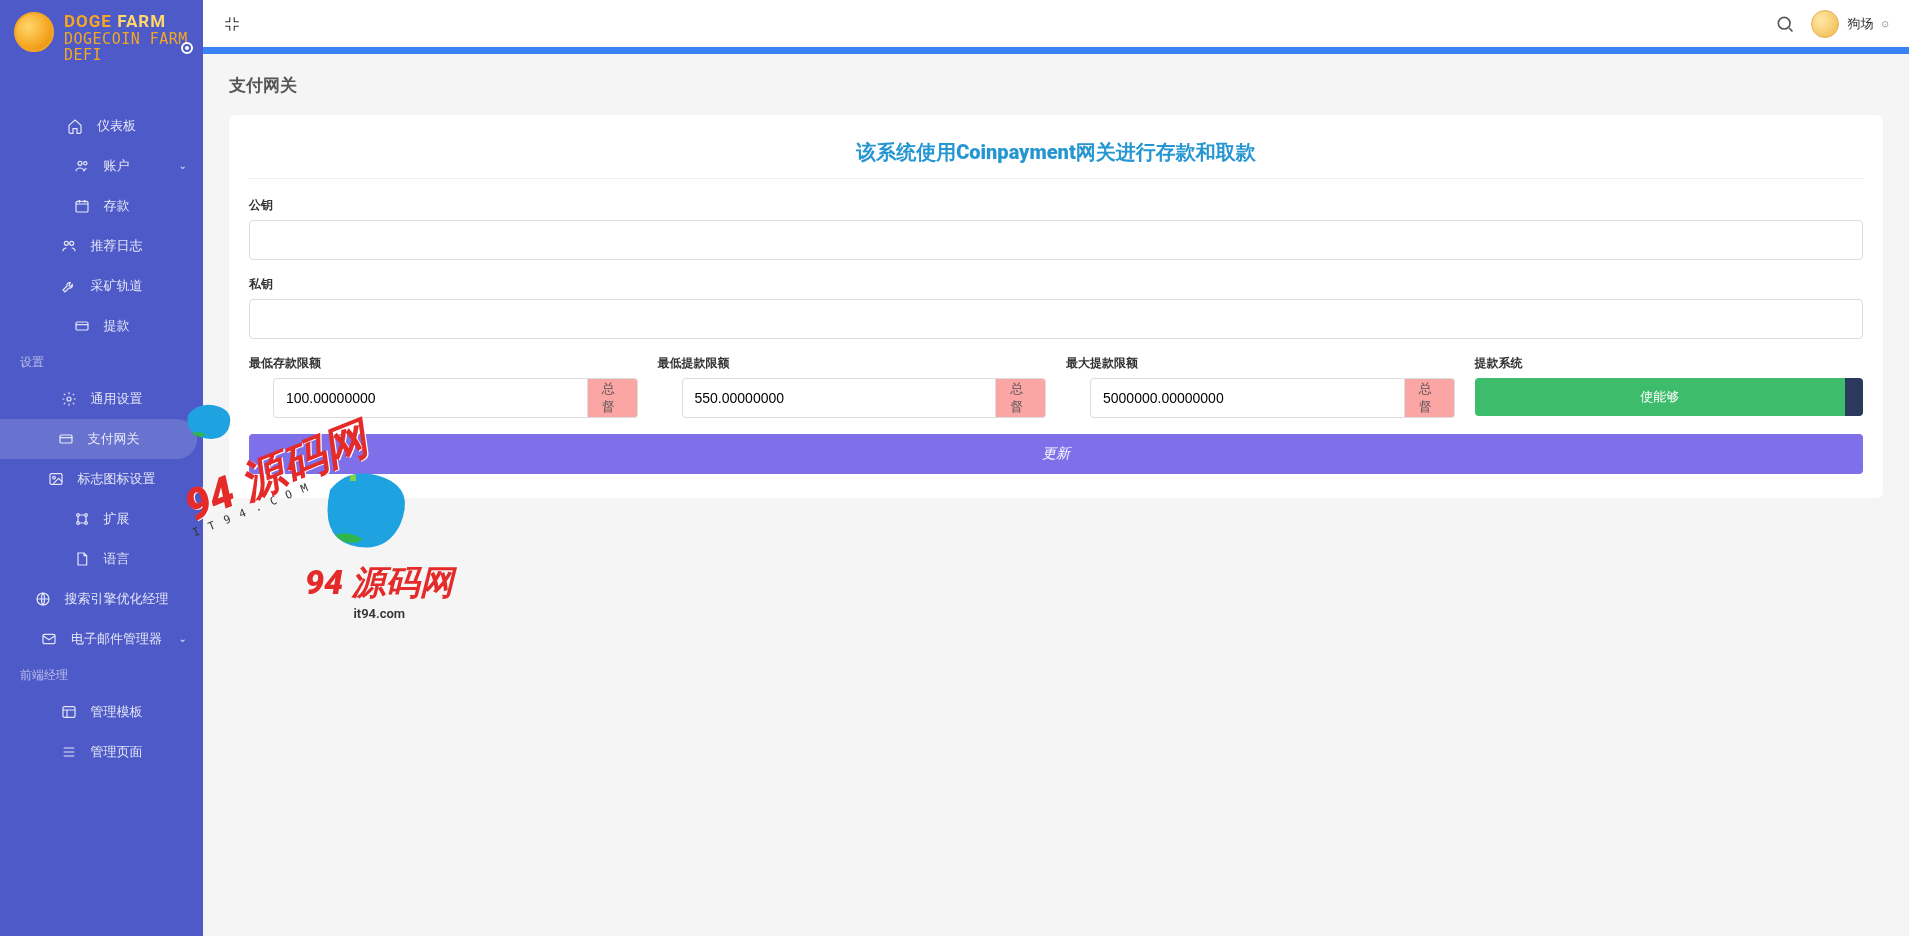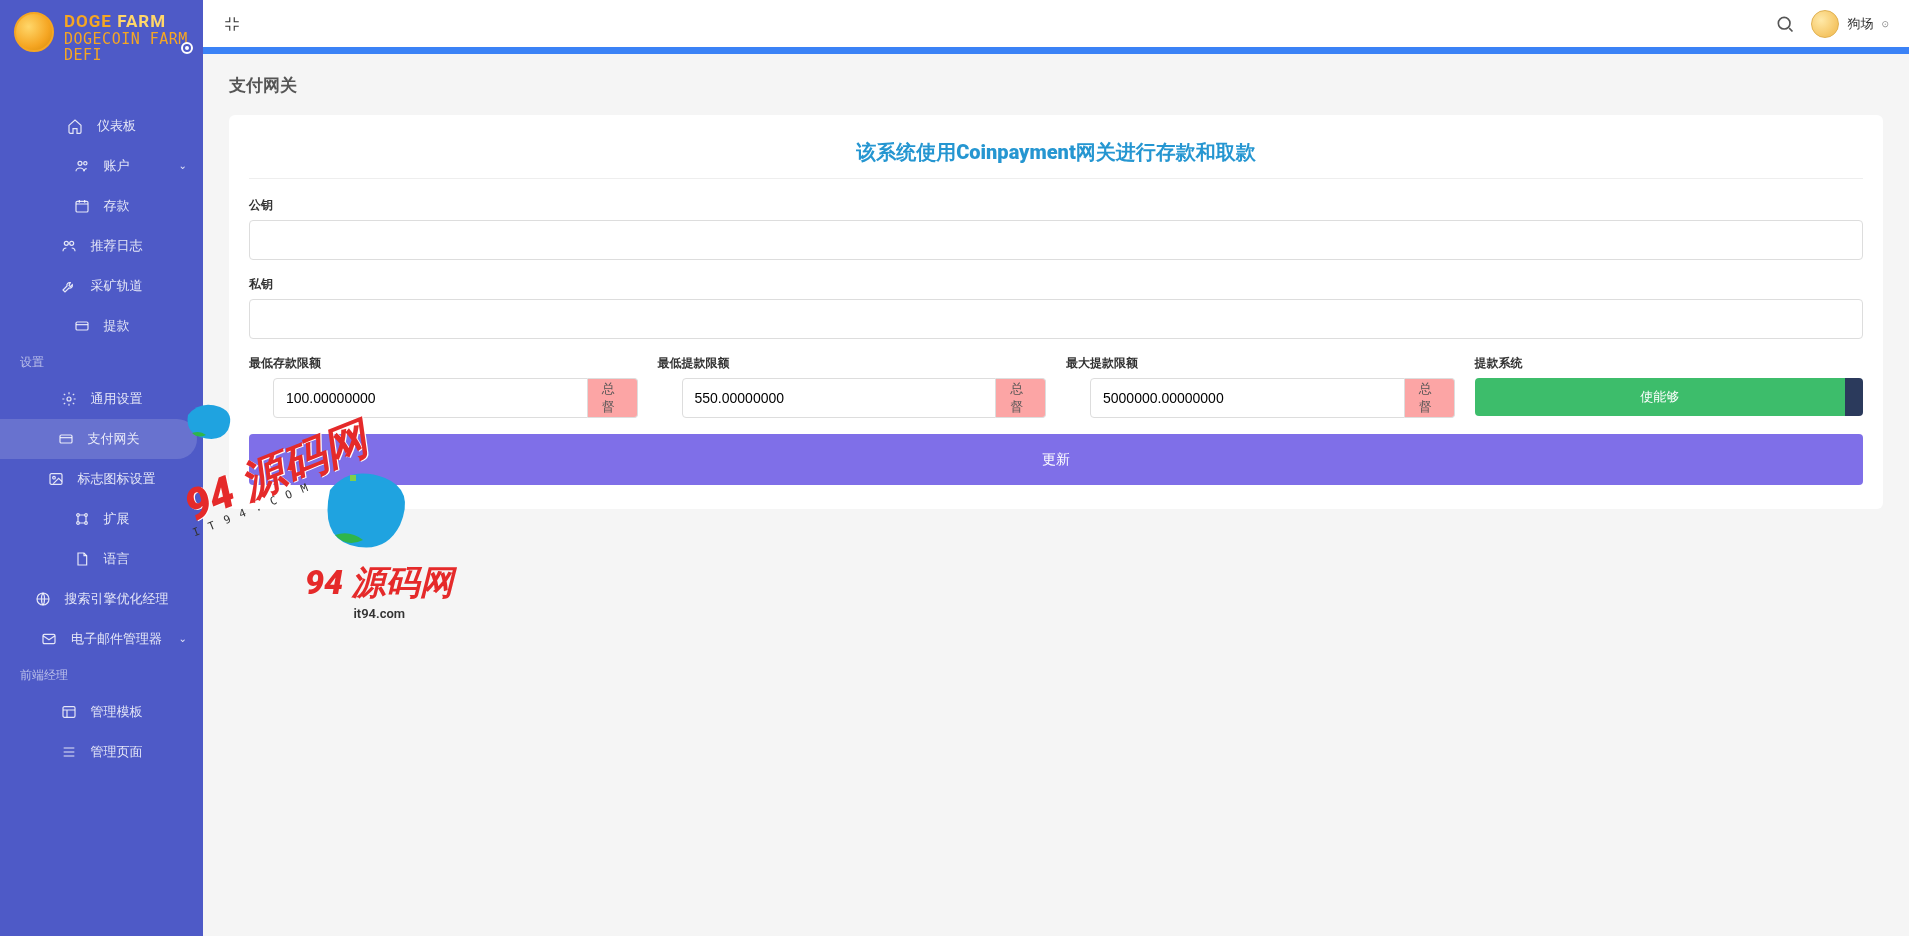--- a/index.html
+++ b/index.html
@@ -204,27 +204,28 @@
 .toggle-side {
   width: 18px;
   background: #2b3a5c;
   border: none;
   border-radius: 0 4px 4px 0;
   cursor: pointer;
 }
 
 .submit-btn {
   width: 100%;
-  height: 51px;
+  height: 40px;
   background: #7f6fe8;
   color: #fff;
   border: none;
   border-radius: 4px;
   font-size: 14px;
   cursor: pointer;
+  font-style: italic;
 }
 
 
 .watermark {
   position: fixed;
   pointer-events: none;
   z-index: 1000;
 }
 .wm1 { top: 395px; left: 180px; }
 .wm2 { top: 460px; left: 305px; }

